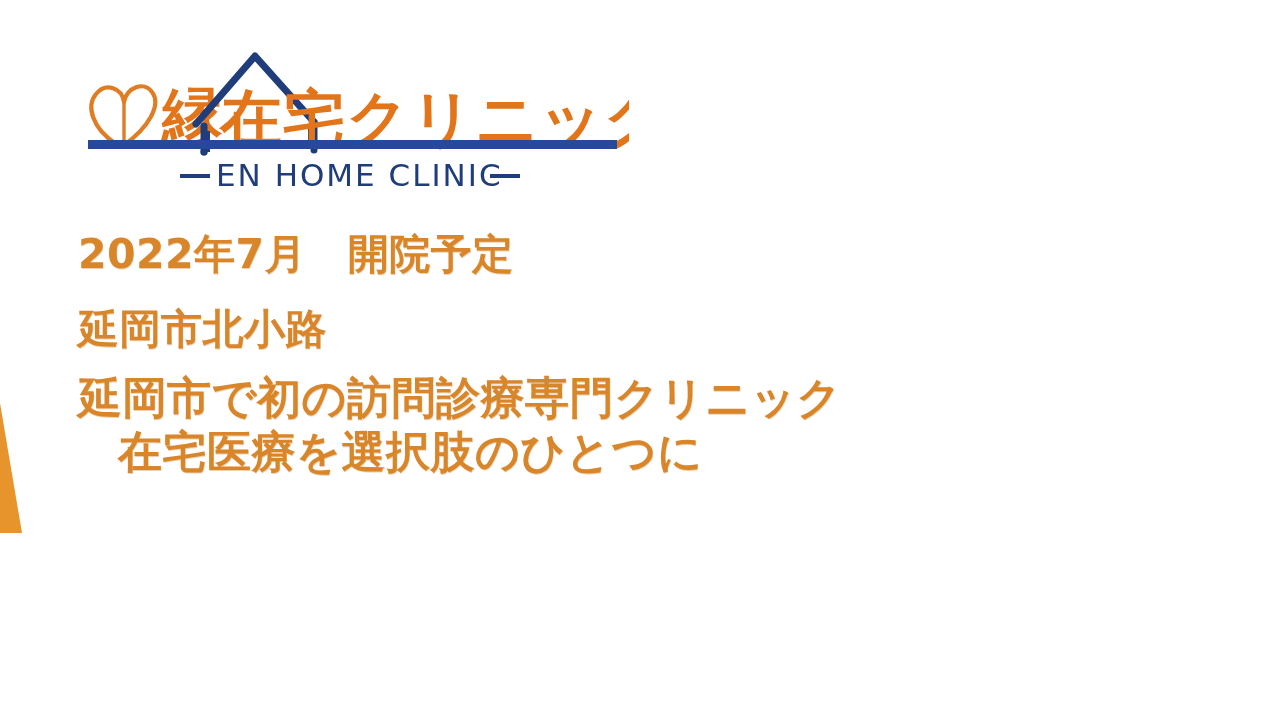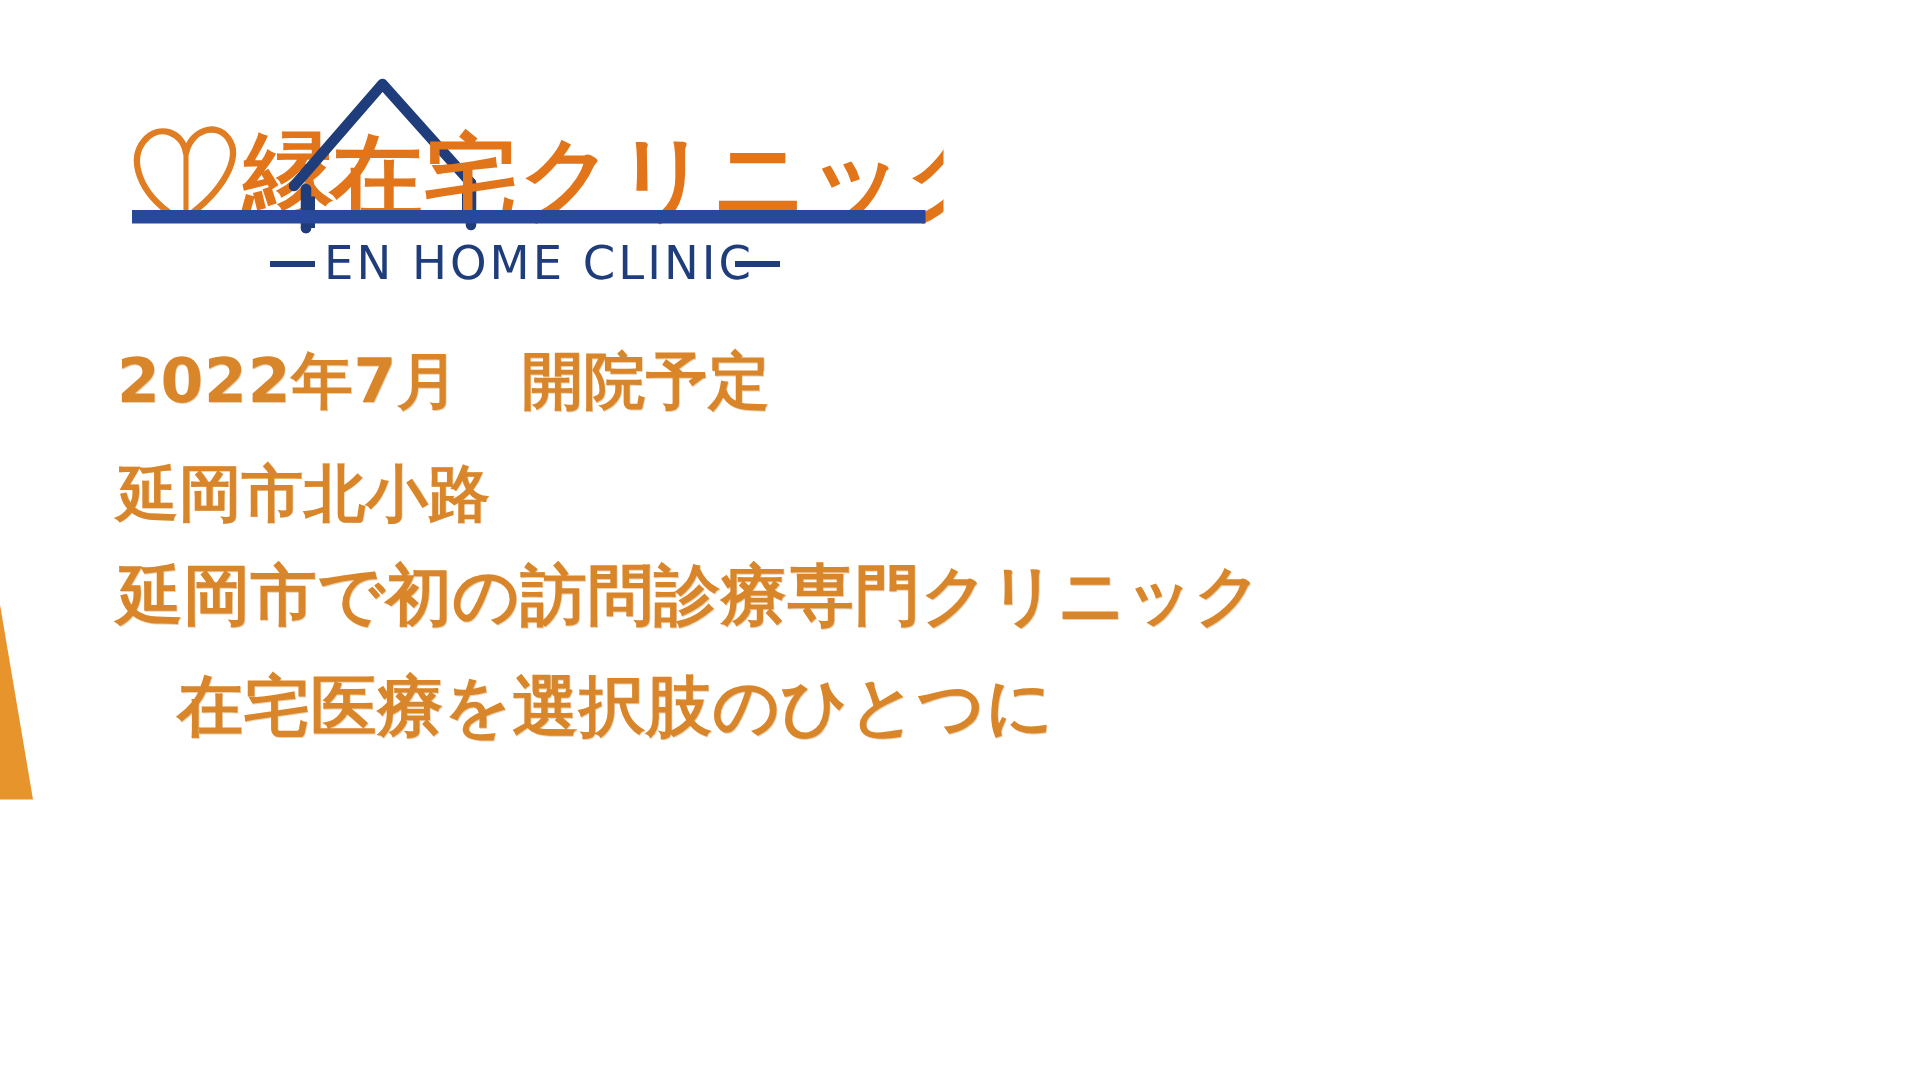--- a/index.html
+++ b/index.html
@@ -52,21 +52,21 @@
   .hl {
     color: #d9862b;
     font-weight: bold;
     line-height: 1.0;
     letter-spacing: 0.5px;
     white-space: pre;
     text-shadow: 0.5px 0.5px 0 rgba(200,120,30,0.35);
   }
   .hl-1 { font-size: 41px; margin-bottom: 34px; }
   .hl-2 { font-size: 41px; margin-bottom: 26px; }
-  .hl-3 { font-size: 44px; margin-bottom: 30px; }
+  .hl-3 { font-size: 44px; margin-bottom: 10px; }
   .hl-4 { font-size: 44px; margin-left: 40px; }
 </style>
 </head>
 <body>
 
 <div id="slide">
 
   <div class="left-wedge">
     <svg width="24" height="132" viewBox="0 0 24 132" xmlns="http://www.w3.org/2000/svg">
       <polygon points="0,0 22,130 0,130" fill="#e8942c"></polygon>

